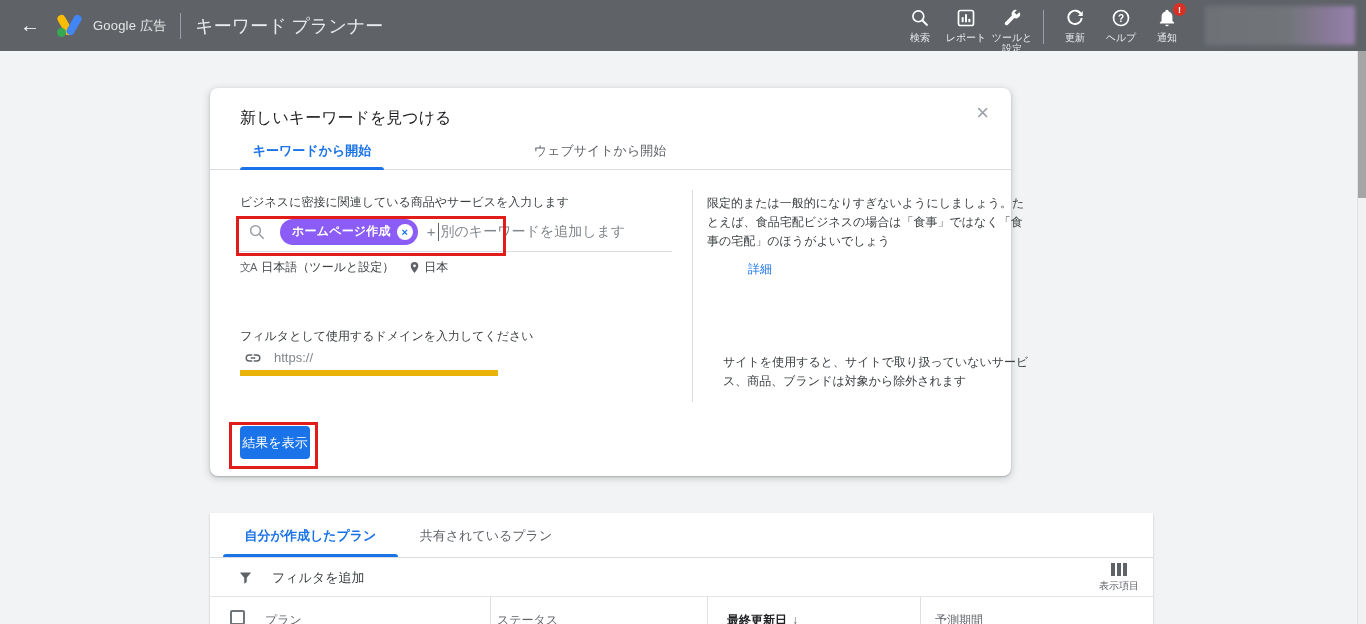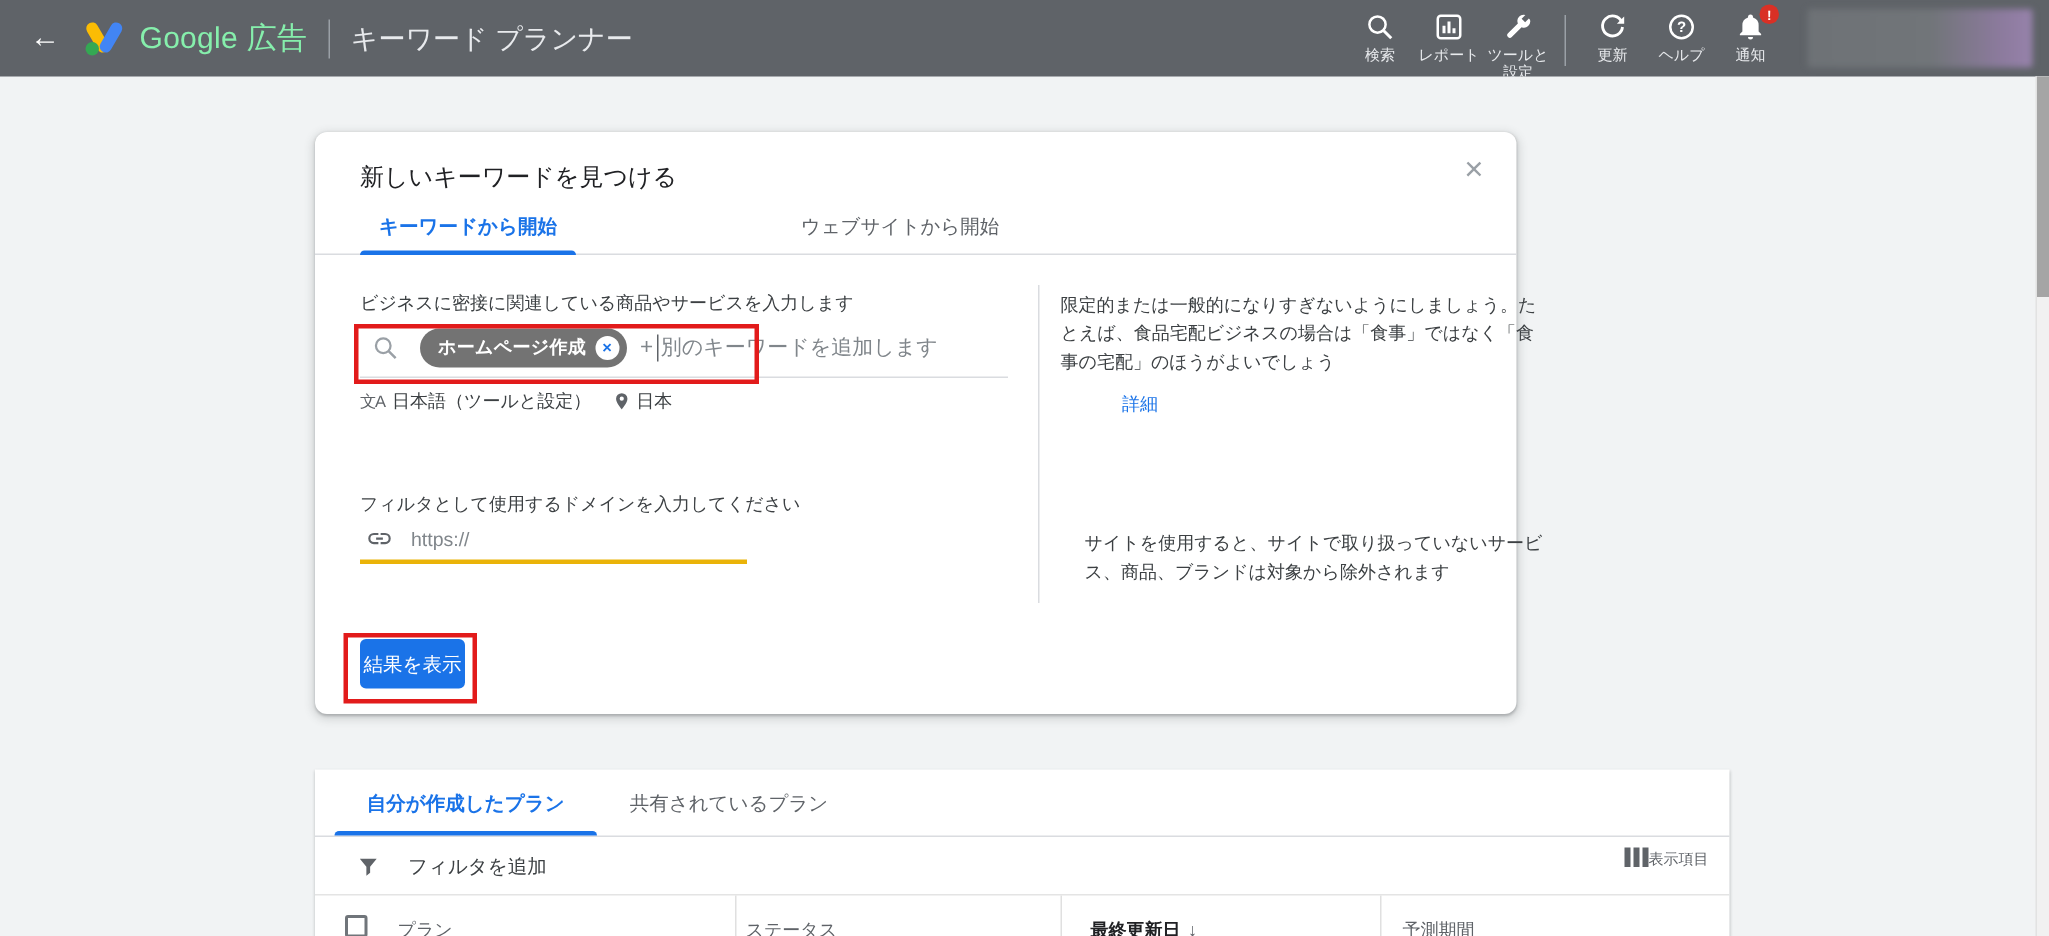--- a/index.html
+++ b/index.html
@@ -16,21 +16,21 @@
     position:absolute; left:0; top:0; width:1366px; height:51px;
     background:#5f6368; overflow:hidden; z-index:5;
   }
   .hdr-left { position:absolute; left:12px; top:0; height:51px; display:flex; align-items:center; }
   .back-btn { width:36px; height:36px; display:flex; align-items:center; justify-content:center;
     color:#fff; font-size:20px; cursor:pointer; }
   .ads-logo { position:relative; width:27px; height:23px; margin:0 10px 0 8px; }
   .ads-logo .bar-y { position:absolute; left:5px; top:0px; width:8px; height:22px; background:#fbbc04; border-radius:4px; transform:rotate(-30deg); }
   .ads-logo .bar-b { position:absolute; right:5px; top:0px; width:8px; height:22px; background:#4285f4; border-radius:4px; transform:rotate(30deg); }
   .ads-logo .dot-g { position:absolute; left:1px; bottom:0px; width:9px; height:9px; background:#34a853; border-radius:50%; }
-  .brand { color:#86efac; font-size:20px; letter-spacing:.2px; }
+  .brand { color:#e5e5e5; font-size:13px; letter-spacing:.2px; }
   .hdr-divider { width:1px; height:26px; background:#9aa0a6; margin:0 14px; }
   .app-title { color:#e8eaed; font-size:18px; }
   .hdr-nav { position:absolute; left:897px; top:8px; display:flex; align-items:flex-start; }
   .nav-item { width:46px; display:flex; flex-direction:column; align-items:center; cursor:pointer; position:relative; }
   .nav-item svg { width:20px; height:20px; display:block; }
   .nav-label { margin-top:4px; font-size:10px; line-height:11px; color:#e8eaed; text-align:center; width:44px; }
   .nav-sep { width:1px; height:34px; background:#9aa0a6; margin:2px 8px 0 8px; }
   .badge {
     position:absolute; top:-5px; right:4px; width:13px; height:13px; border-radius:50%;
     background:#d93025; color:#fff; font-size:9px; font-weight:bold;
@@ -57,36 +57,36 @@
   .ctab { position:absolute; top:0; height:34px; line-height:30px; text-align:center; font-size:13px; cursor:pointer; }
   .ctab1 { left:30px; width:144px; color:#1a73e8; font-weight:bold; }
   .ctab2 { left:300px; width:180px; color:#5f6368; }
   .ctab-ind { position:absolute; left:30px; bottom:-1px; width:144px; height:3px; background:#1a73e8; border-radius:3px 3px 0 0; }
   .v-div { position:absolute; left:482px; top:102px; width:1px; height:212px; background:#dadce0; }
   .sec-label { position:absolute; left:30px; font-size:12px; color:#3c4043; }
   .lbl1 { top:106px; }
   .kw-row { position:absolute; left:30px; top:124px; width:432px; height:40px; border-bottom:1px solid #dadce0;
     display:flex; align-items:center; }
   .kw-row svg.search { width:18px; height:18px; margin-left:8px; flex:none; }
-  .chip { margin-left:14px; height:26px; background:#737373; border-radius:13px; display:flex; align-items:center;
+  .chip { margin-left:14px; height:26px; background:#8b5cf6; border-radius:13px; display:flex; align-items:center;
     padding:0 5px 0 12px; cursor:pointer; flex:none; }
   .chip-label { color:#fff; font-size:12px; font-weight:bold; letter-spacing:.2px; }
   .chip-x { margin-left:6px; width:16px; height:16px; border-radius:50%; background:#fff; color:#1a73e8;
     font-size:11px; font-weight:bold; display:flex; align-items:center; justify-content:center; cursor:pointer; }
   .kw-plus { margin-left:9px; color:#80868b; font-size:15px; }
   .caret { width:1px; height:18px; background:#5f6368; margin-left:2px; }
   .kw-placeholder { margin-left:2px; color:#80868b; font-size:14px; white-space:nowrap; }
   .lang-row { position:absolute; left:30px; top:171px; display:flex; align-items:center; font-size:12px; color:#3c4043; }
   .tr-icon { font-size:11px; color:#5f6368; margin-right:5px; letter-spacing:-1px; }
   .pin-icon { width:13px; height:13px; margin:0 3px 0 14px; }
   .help-text { position:absolute; left:497px; width:320px; font-size:12px; line-height:19px; color:#3c4043; }
   .help1 { top:106px; }
   .help-link { position:absolute; left:497px; top:173px; font-size:12px; color:#1a73e8; cursor:pointer;padding-left:41px; }
   .lbl2 { top:240px; }
-  .dom-row { position:absolute; left:30px; top:257px; width:258px; height:31px; border-bottom:3px solid #eab308;
+  .dom-row { position:absolute; left:30px; top:257px; width:258px; height:31px; border-bottom:6px solid #eab308;
     display:flex; align-items:center; }
   .dom-row svg { width:18px; height:18px; margin-left:4px; flex:none; }
   .dom-placeholder { margin-left:12px; color:#80868b; font-size:13px; }
   .help2 { top:265px;margin-left:16px; }
   .submit-btn { position:absolute; left:30px; top:338px; width:70px; height:33px; background:#1a73e8; color:#fff;
     border:none; border-radius:4px; font-size:13px; font-family:inherit; cursor:pointer; }
   
   .ann { position:absolute; border:3px solid #e21b1b; background:transparent; z-index:4; pointer-events:none; }
   .ann1 { left:236px; top:216px; width:270px; height:40px; }
   .ann2 { left:229px; top:422px; width:89px; height:47px; }
@@ -94,21 +94,21 @@
   .panel { position:absolute; left:210px; top:513px; width:943px; height:140px; background:#fff;
     box-shadow:0 1px 2px rgba(60,64,67,.3); z-index:1; }
   .p-tabs { position:relative; height:45px; border-bottom:1px solid #dadce0; }
   .ptab { position:absolute; top:0; height:45px; line-height:45px; text-align:center; font-size:13px; cursor:pointer; }
   .ptab1 { left:13px; width:175px; color:#1a73e8; font-weight:bold; }
   .ptab2 { left:205px; width:142px; color:#5f6368; }
   .ptab-ind { position:absolute; left:13px; bottom:0; width:175px; height:3px; background:#1a73e8; border-radius:3px 3px 0 0; }
   .p-filter { position:relative; height:39px; border-bottom:1px solid #e4e4e4; }
   .funnel { position:absolute; left:28px; top:12px; width:15px; height:15px; cursor:pointer; }
   .filter-label { position:absolute; left:62px; top:0; line-height:39px; font-size:13px; color:#3c4043; cursor:pointer; }
-  .cols-block { position:absolute; right:14px; top:5px; display:flex; align-items:center; cursor:pointer; }
+  .cols-block { position:absolute; right:14px; top:5px; display:flex; flex-direction:column; align-items:center; cursor:pointer; }
   .cols-icon { display:flex; gap:2px; }
   .cols-icon i { width:4px; height:13px; background:#5f6368; display:block; }
   .cols-label { margin-top:3px; font-size:10px; color:#5f6368; }
   .p-thead { position:relative; height:56px; }
   .th-div { position:absolute; top:0; width:1px; height:56px; background:#e0e0e0; }
   .thd1 { left:280px; } .thd2 { left:497px; } .thd3 { left:710px; }
   .checkbox { position:absolute; left:20px; top:13px; width:15px; height:15px; border:2px solid #70757a; border-radius:2px; cursor:pointer; }
   .th { position:absolute; top:15px; font-size:12px; color:#5f6368; }
   .th-plan { left:55px; } .th-status { left:287px; } .th-updated { left:517px; color:#202124; font-weight:bold; } .th-period { left:725px; }
   .sort-arrow { font-size:12px; color:#5f6368; font-weight:normal; margin-left:5px; }

